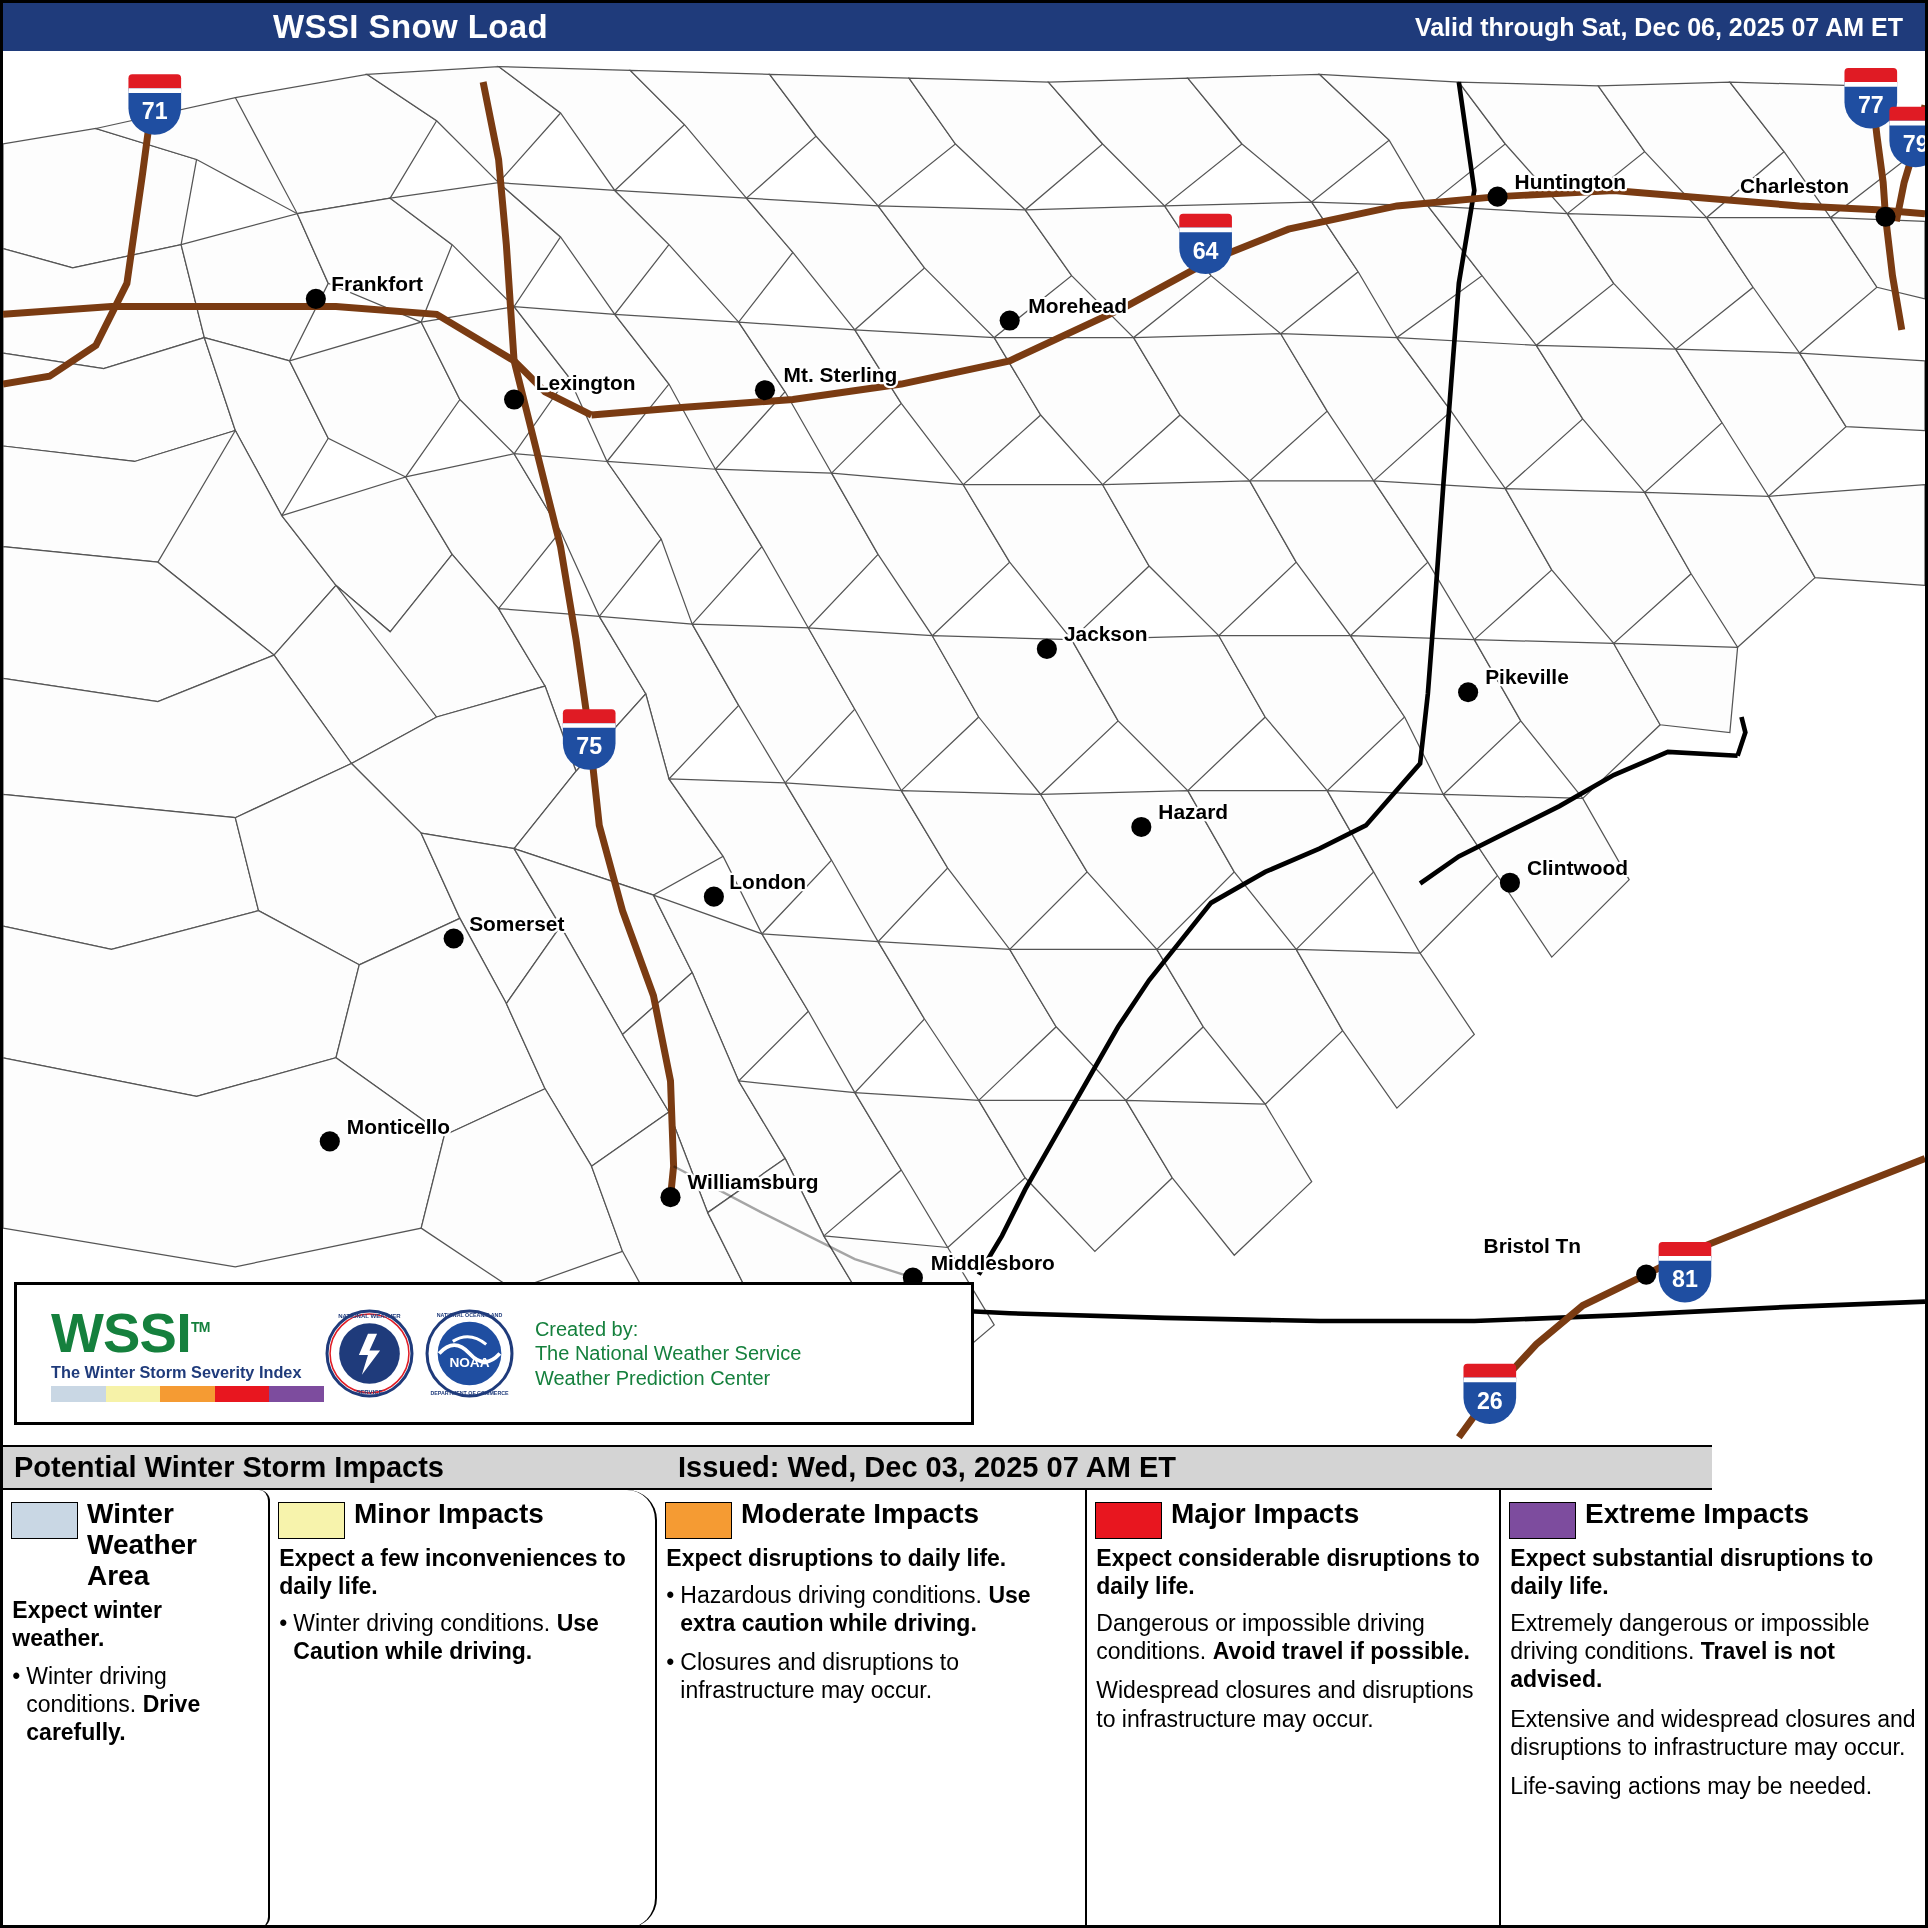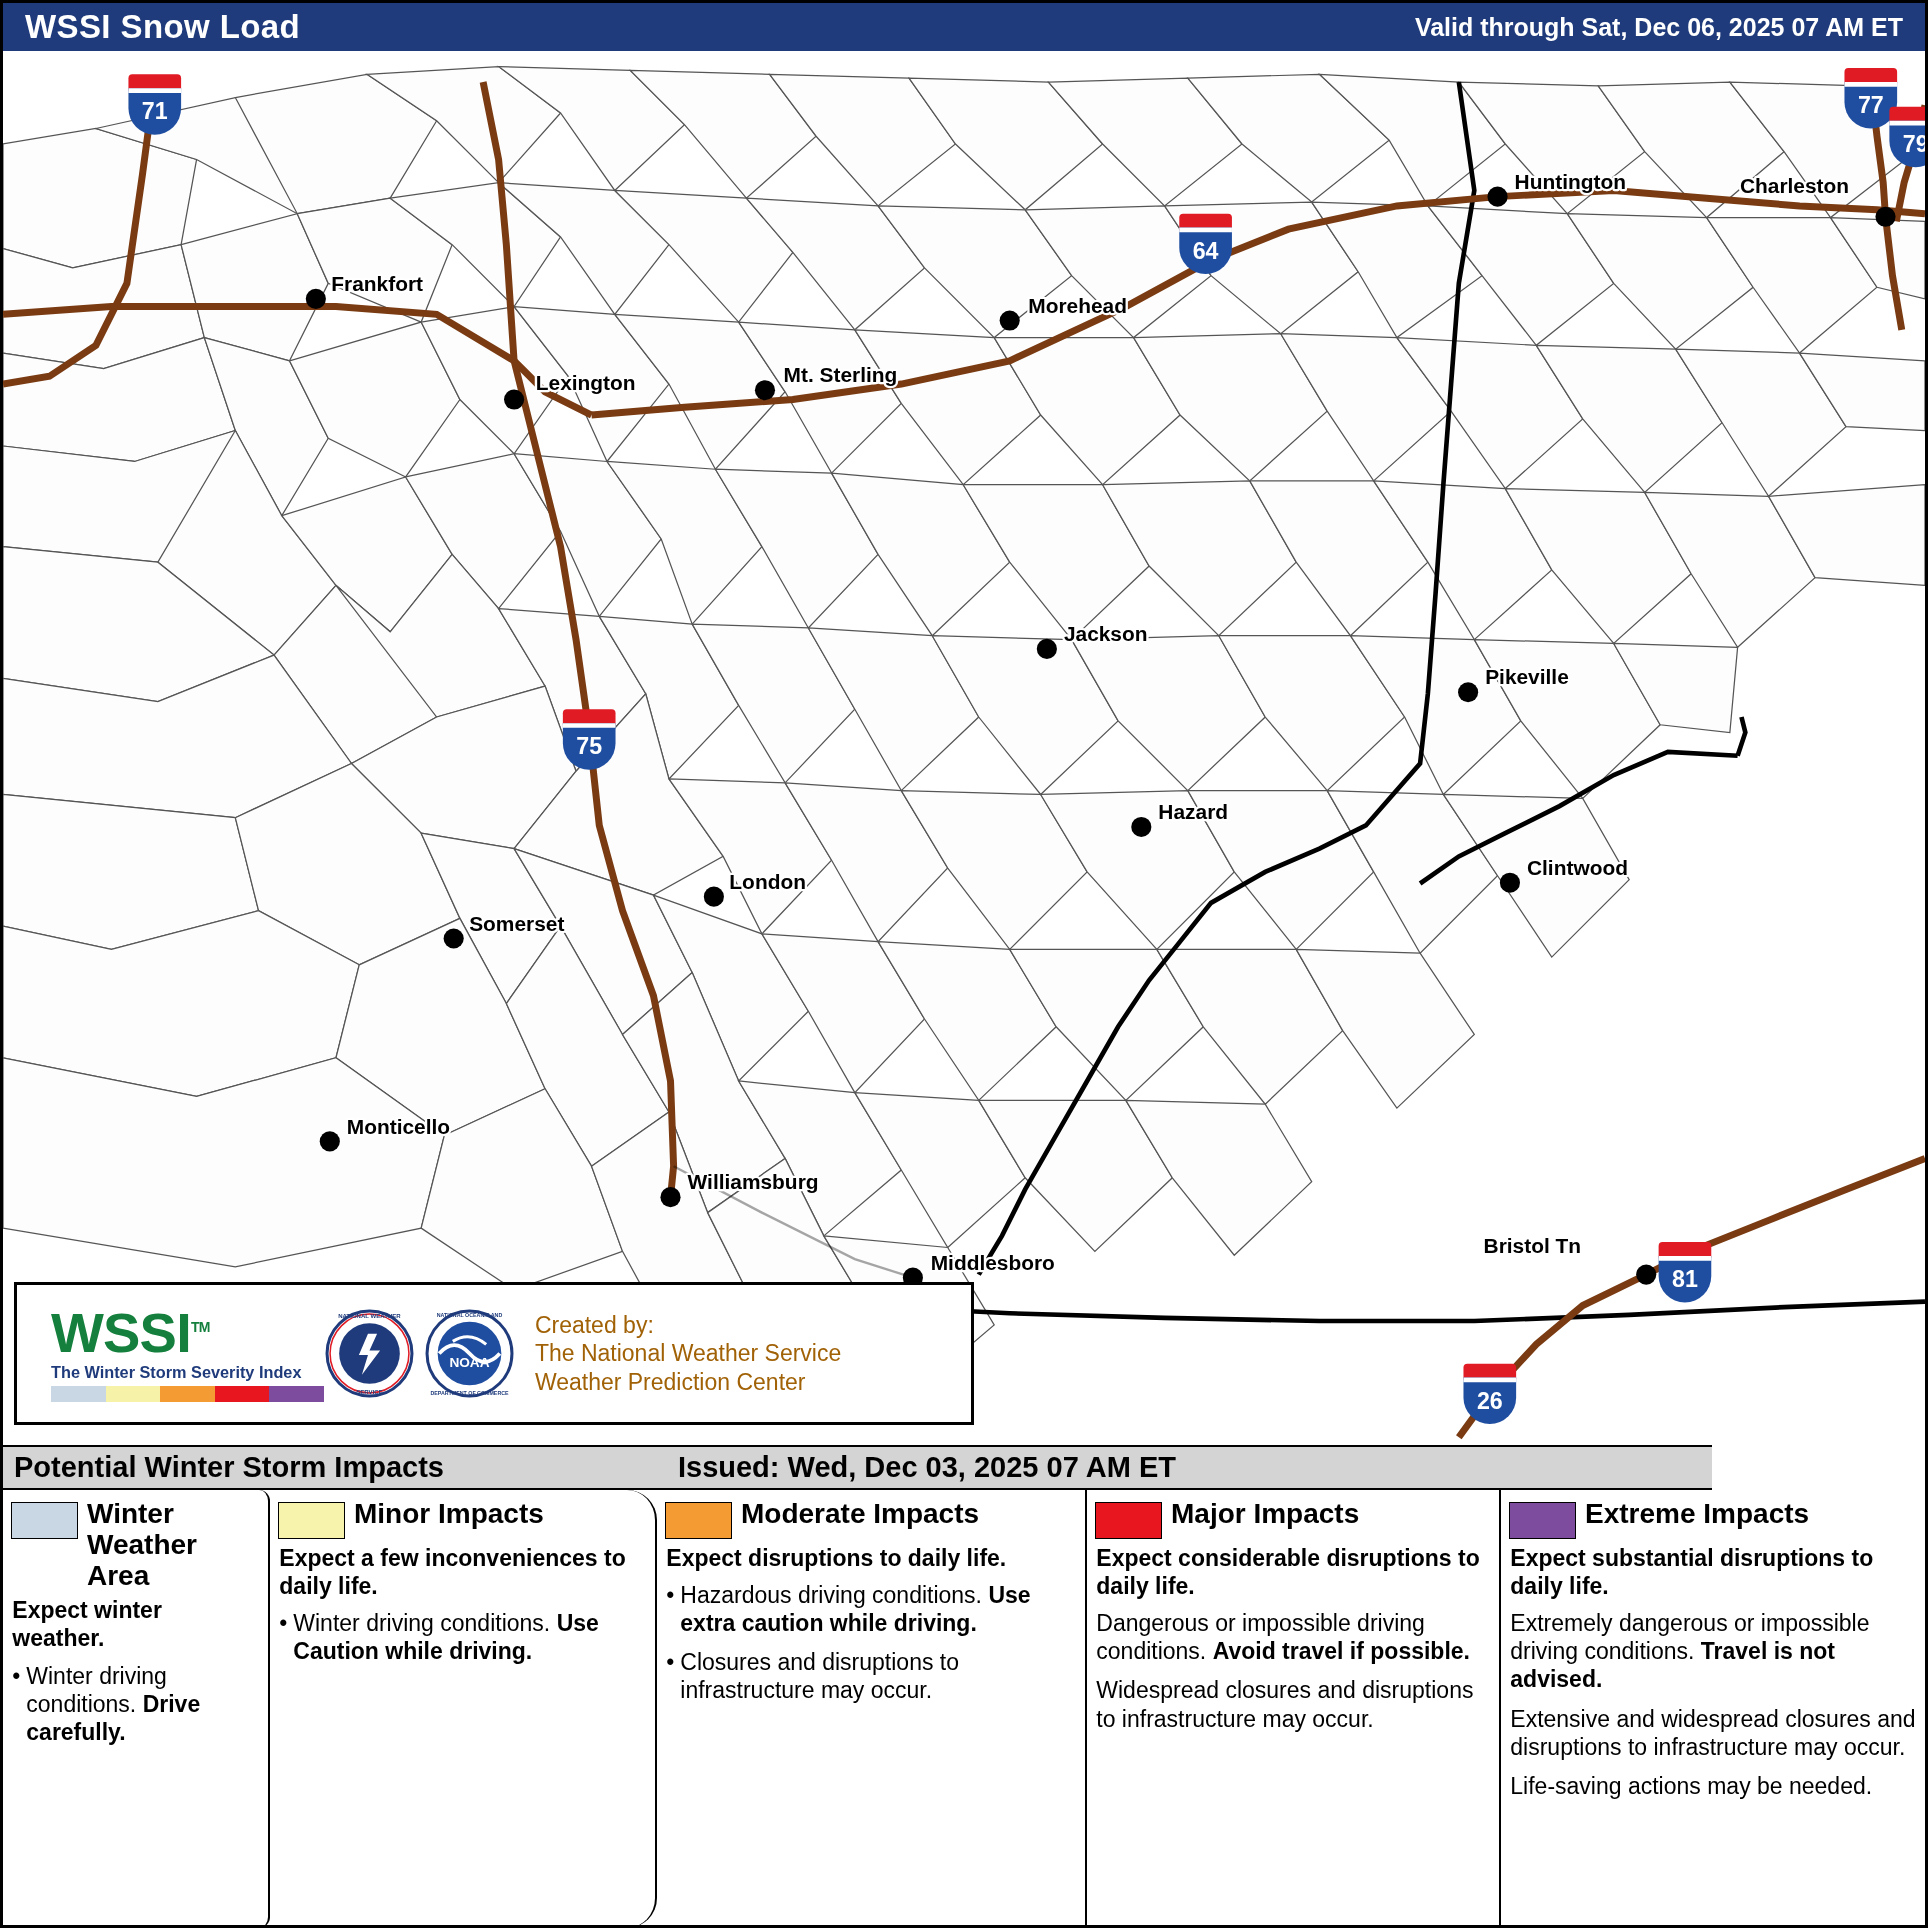--- a/index.html
+++ b/index.html
@@ -35,20 +35,21 @@
     align-items: center;
     justify-content: space-between;
     padding: 0 22px;
     box-sizing: border-box;
     z-index: 40;
   }
   .header-title {
     font-size: 33px;
     font-weight: bold;
     letter-spacing: 0.4px;
+    margin-left: 248px;
   }
   .header-valid {
     font-size: 25px;
     font-weight: bold;
   }
 
   
   .map {
     position: absolute;
     top: 48px;
@@ -121,23 +122,23 @@
   .seal {
     width: 91px;
     height: 91px;
     margin: 0 4.6px;
     flex: none;
   }
 
   .created-by {
     border-left: none;
     padding-left: 15.5px;
-    font-size: 23px;
+    font-size: 20px;
     line-height: 1.22;
-    color: #a16207;
+    color: #15803d;
   }
 
   
   .graybar {
     position: absolute;
     left: 0;
     top: 1442px;
     width: 1709px;
     height: 45px;
     background: #d4d4d4;

